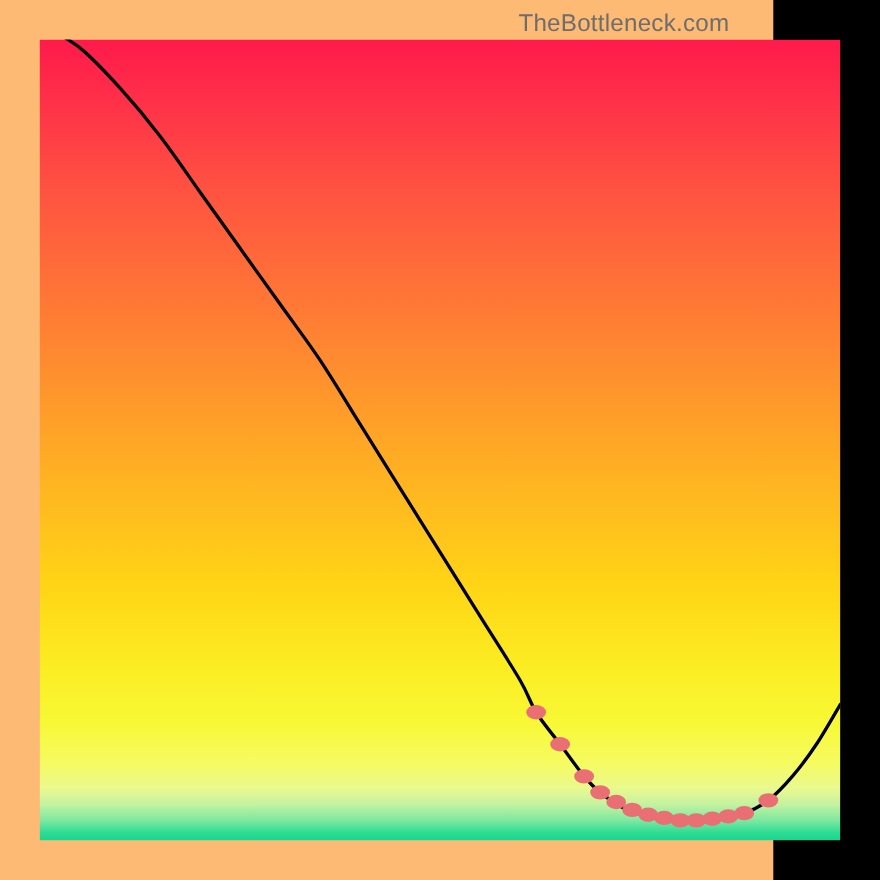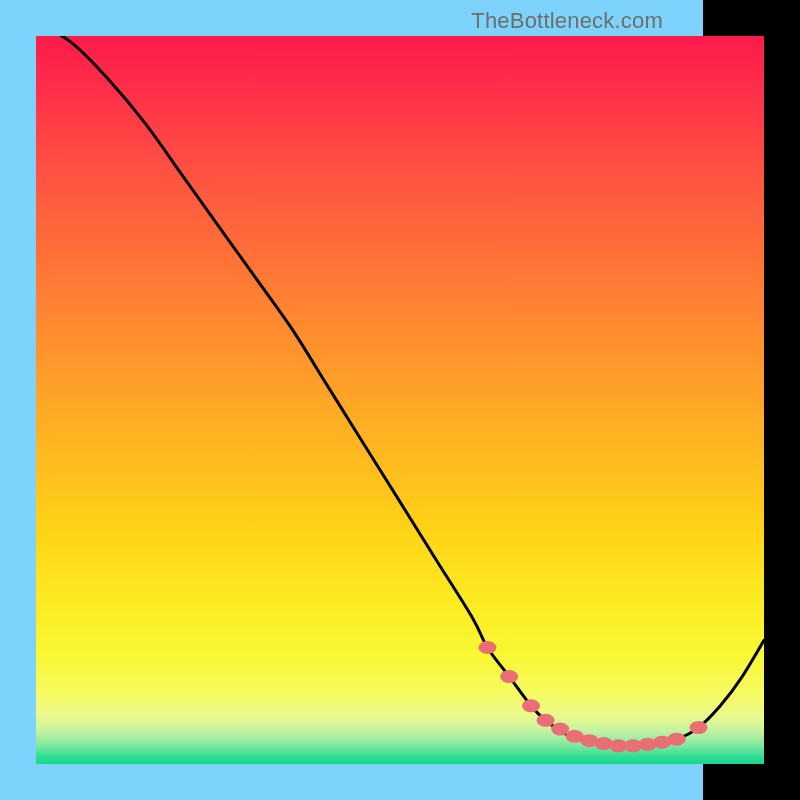--- a/index.html
+++ b/index.html
@@ -10,21 +10,21 @@
     background: #000;
     overflow: hidden;
     font-family: Arial, Helvetica, sans-serif;
   }
   .frame {
     position: absolute;
     left: 0;
     top: 0;
     width: 703px;
     height: 800px;
-    background: #7dd3fc;
+    background: #fdba74;
   }
   .plot {
     position: absolute;
     left: 36px;
     top: 36px;
     width: 728px;
     height: 728px;
   }
   .gradient {
     position: absolute;

